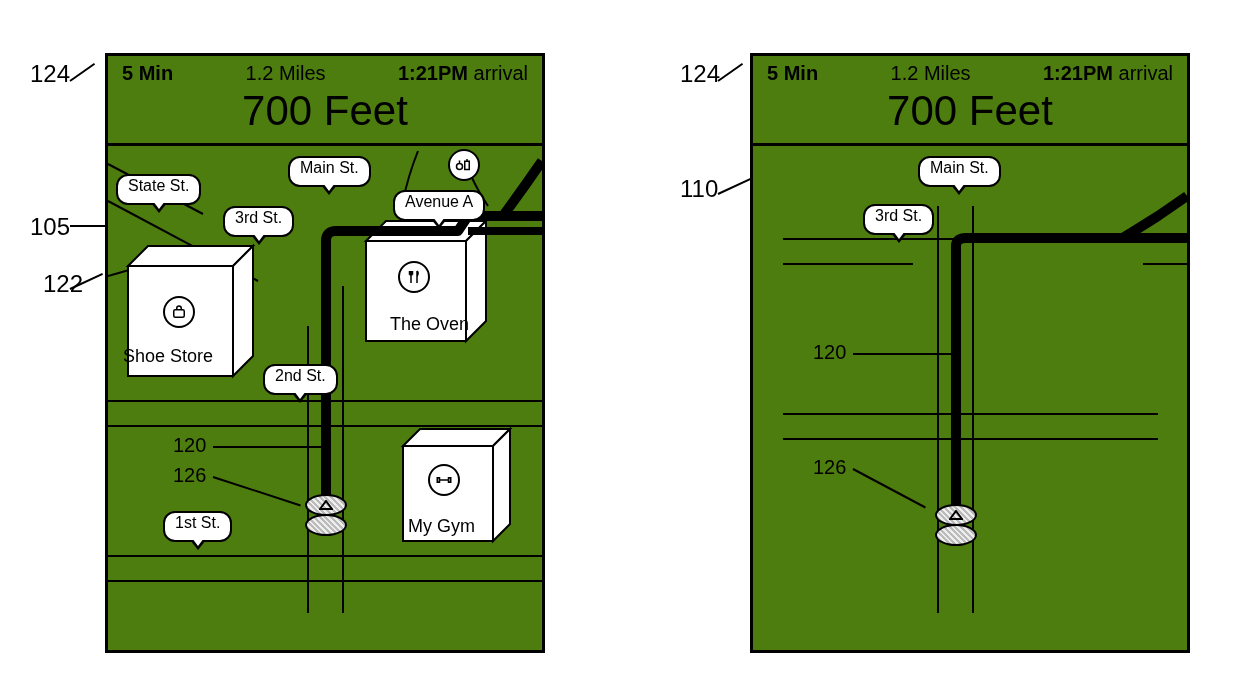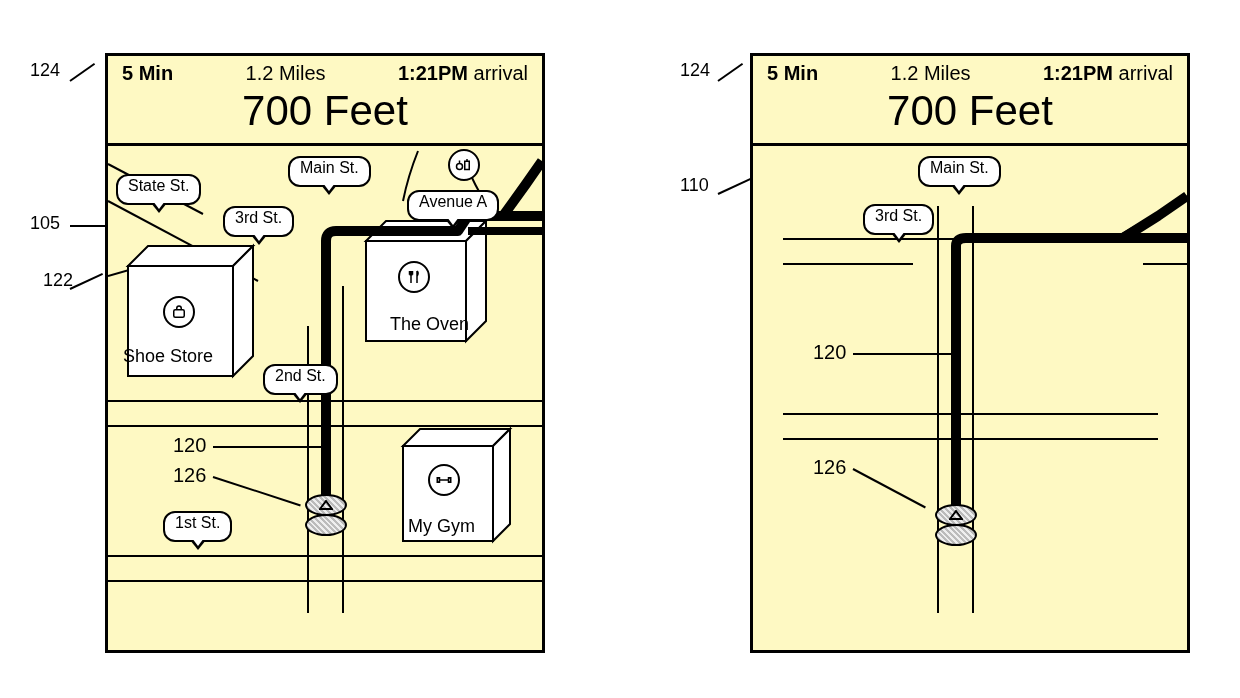--- a/index.html
+++ b/index.html
@@ -7,21 +7,21 @@
     margin: 0;
     width: 1240px;
     height: 698px;
     background: #fff;
     font-family: Arial, Helvetica, sans-serif;
     position: relative;
   }
   .panel {
     position: absolute;
     border: 3px solid #000;
-    background: #fef9c3;
+    background: #4d7c0f;
   }
   .header {
     border-bottom: 3px solid #000;
     padding: 6px 10px 8px 10px;
     text-align: center;
   }
   .status-row {
     display: flex;
     justify-content: space-between;
     font-size: 20px;
@@ -69,21 +69,21 @@
     bottom: -6px;
     transform: translateX(-50%);
     width: 0; height: 0;
     border-left: 6px solid transparent;
     border-right: 6px solid transparent;
     border-top: 8px solid #fff;
     z-index: 2;
   }
   .refnum {
     position: absolute;
-    font-size: 18px;
+    font-size: 24px;
     font-family: Arial, sans-serif;
     z-index: 40;
   }
   .lead {
     position: absolute;
     background: #000;
     height: 2px;
     z-index: 39;
   }
   .building-label {
@@ -203,21 +203,21 @@
         <polygon points="385,300 402,283 402,378 385,395" fill="#fff" stroke="#000" stroke-width="2"></polygon>
       </g>
 
       <path d="M 218 360 L 218 95 Q 218 85 228 85 L 350 85 L 360 70 L 395 70 L 418 38 L 434 15 M 395 70 L 434 70" stroke="#000" stroke-width="10" fill="none" stroke-linejoin="round"></path>
 
       <path d="M 360 85 L 434 85" stroke="#000" stroke-width="8" fill="none"></path>
     </svg>
 
     <div class="pill" style="left:8px; top:28px;">State St.</div>
     <div class="pill" style="left:180px; top:10px;">Main St.</div>
-    <div class="pill" style="left:299px; top:44px;text-align:right;">Avenue A</div>
+    <div class="pill" style="left:285px; top:44px;text-align:right;">Avenue A</div>
     <div class="pill" style="left:115px; top:60px;">3rd St.</div>
     <div class="pill" style="left:155px; top:218px;">2nd St.</div>
     <div class="pill" style="left:55px; top:365px;">1st St.</div>
 
     <div class="circ-icon" style="left:55px; top:150px;">
       <svg viewBox="0 0 24 24" width="18" height="18" fill="none" stroke="#000" stroke-width="2">
           <rect x="5" y="9" width="14" height="10" rx="2"></rect>
           <path d="M9 9 V7 a3 3 0 0 1 6 0 V9"></path>
         </svg>
     </div>

